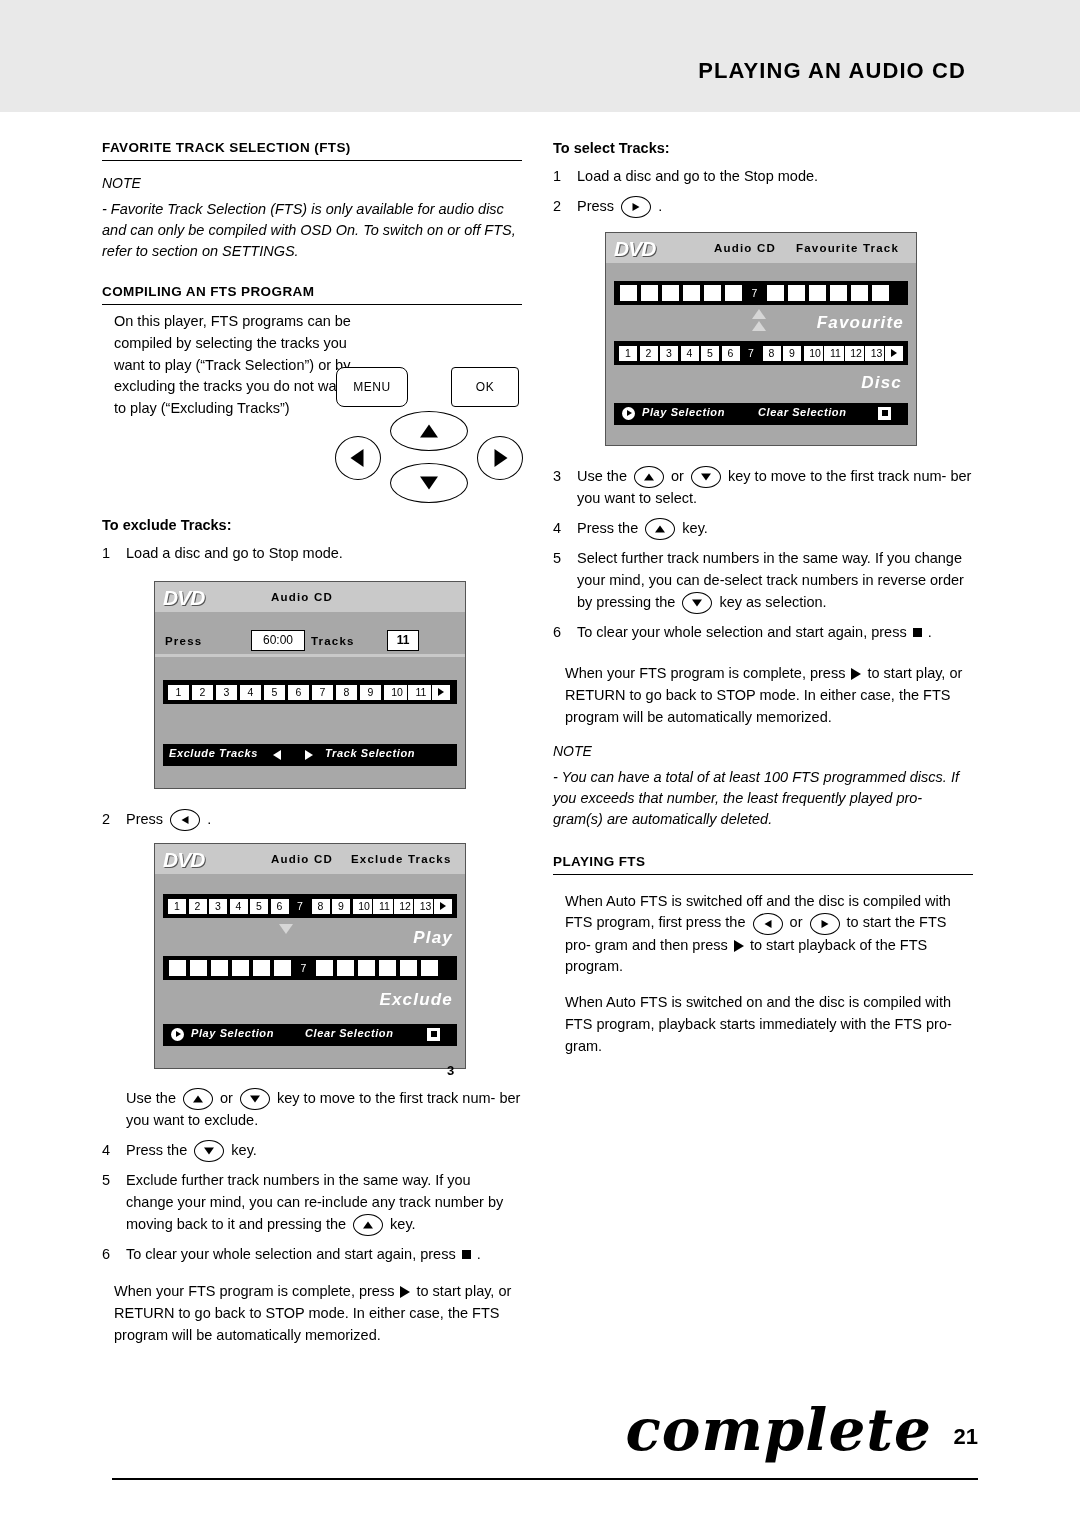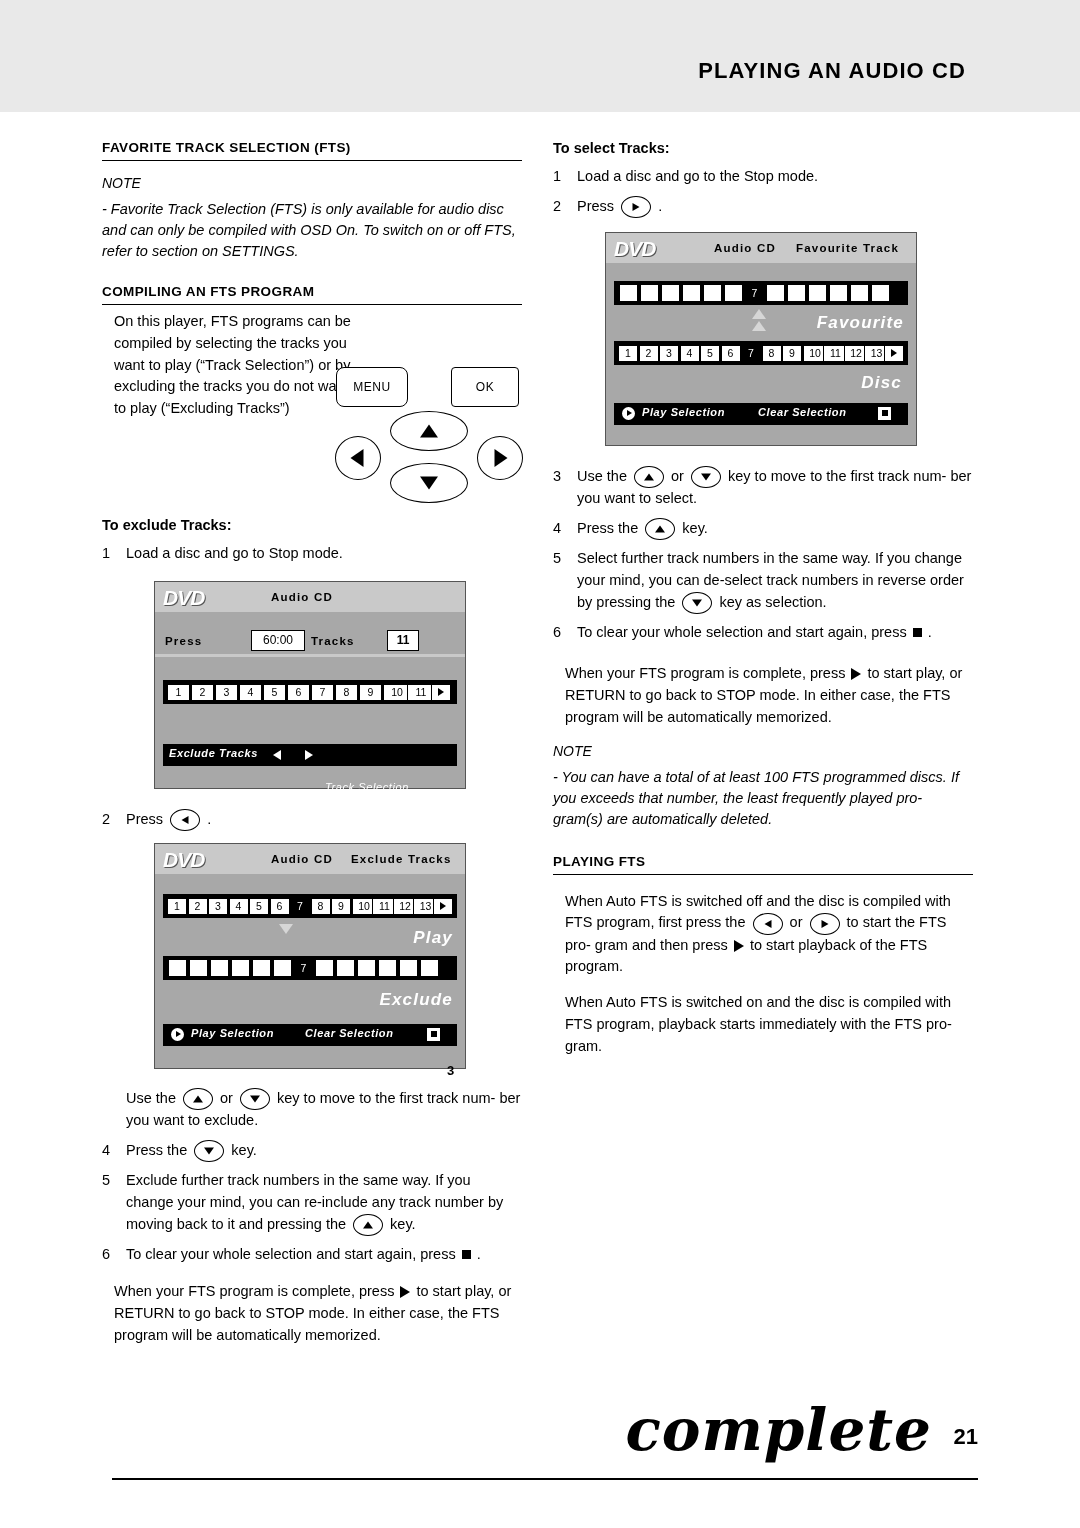--- a/index.html
+++ b/index.html
@@ -181,21 +181,21 @@
         <div class="numcell" style="left: 252px; top: 102px; width: 26px;">11</div>
       </div>
     <div class="numcell" style="left:276px; top:102px; width:18px; background:#fff;">
       <div style="position:absolute;left:6px;top:3.5px;width:0;height:0;border-top:4px solid transparent;border-bottom:4px solid transparent;border-left:6px solid #000;"></div>
     </div>
 
     <div class="botbar" style="left:8px; top:162px; width:294px; height:22px;"></div>
     <div class="botlbl" style="left:14px; top:165px; font-weight:bold;">Exclude Tracks</div>
     <div style="position:absolute; left:118px; top:168px; width:0;height:0;border-top:5px solid transparent;border-bottom:5px solid transparent;border-right:8px solid #fff;"></div>
     <div style="position:absolute; left:150px; top:168px; width:0;height:0;border-top:5px solid transparent;border-bottom:5px solid transparent;border-left:8px solid #fff;"></div>
-    <div class="botlbl" style="left:170px; top:165px; font-weight:normal;margin-top:34px;">Track Selection</div>
+    <div class="botlbl" style="left:170px; top:165px; font-weight:bold;">Track Selection</div>
   </div>
 
   <div class="step" style="margin-top:20px;">
     <div class="n">2</div>
     <div class="t">
       <span>Press</span>
       <span class="key"><span class="tri tri-l"></span></span>
       <span>.</span>
     </div>
   </div>

